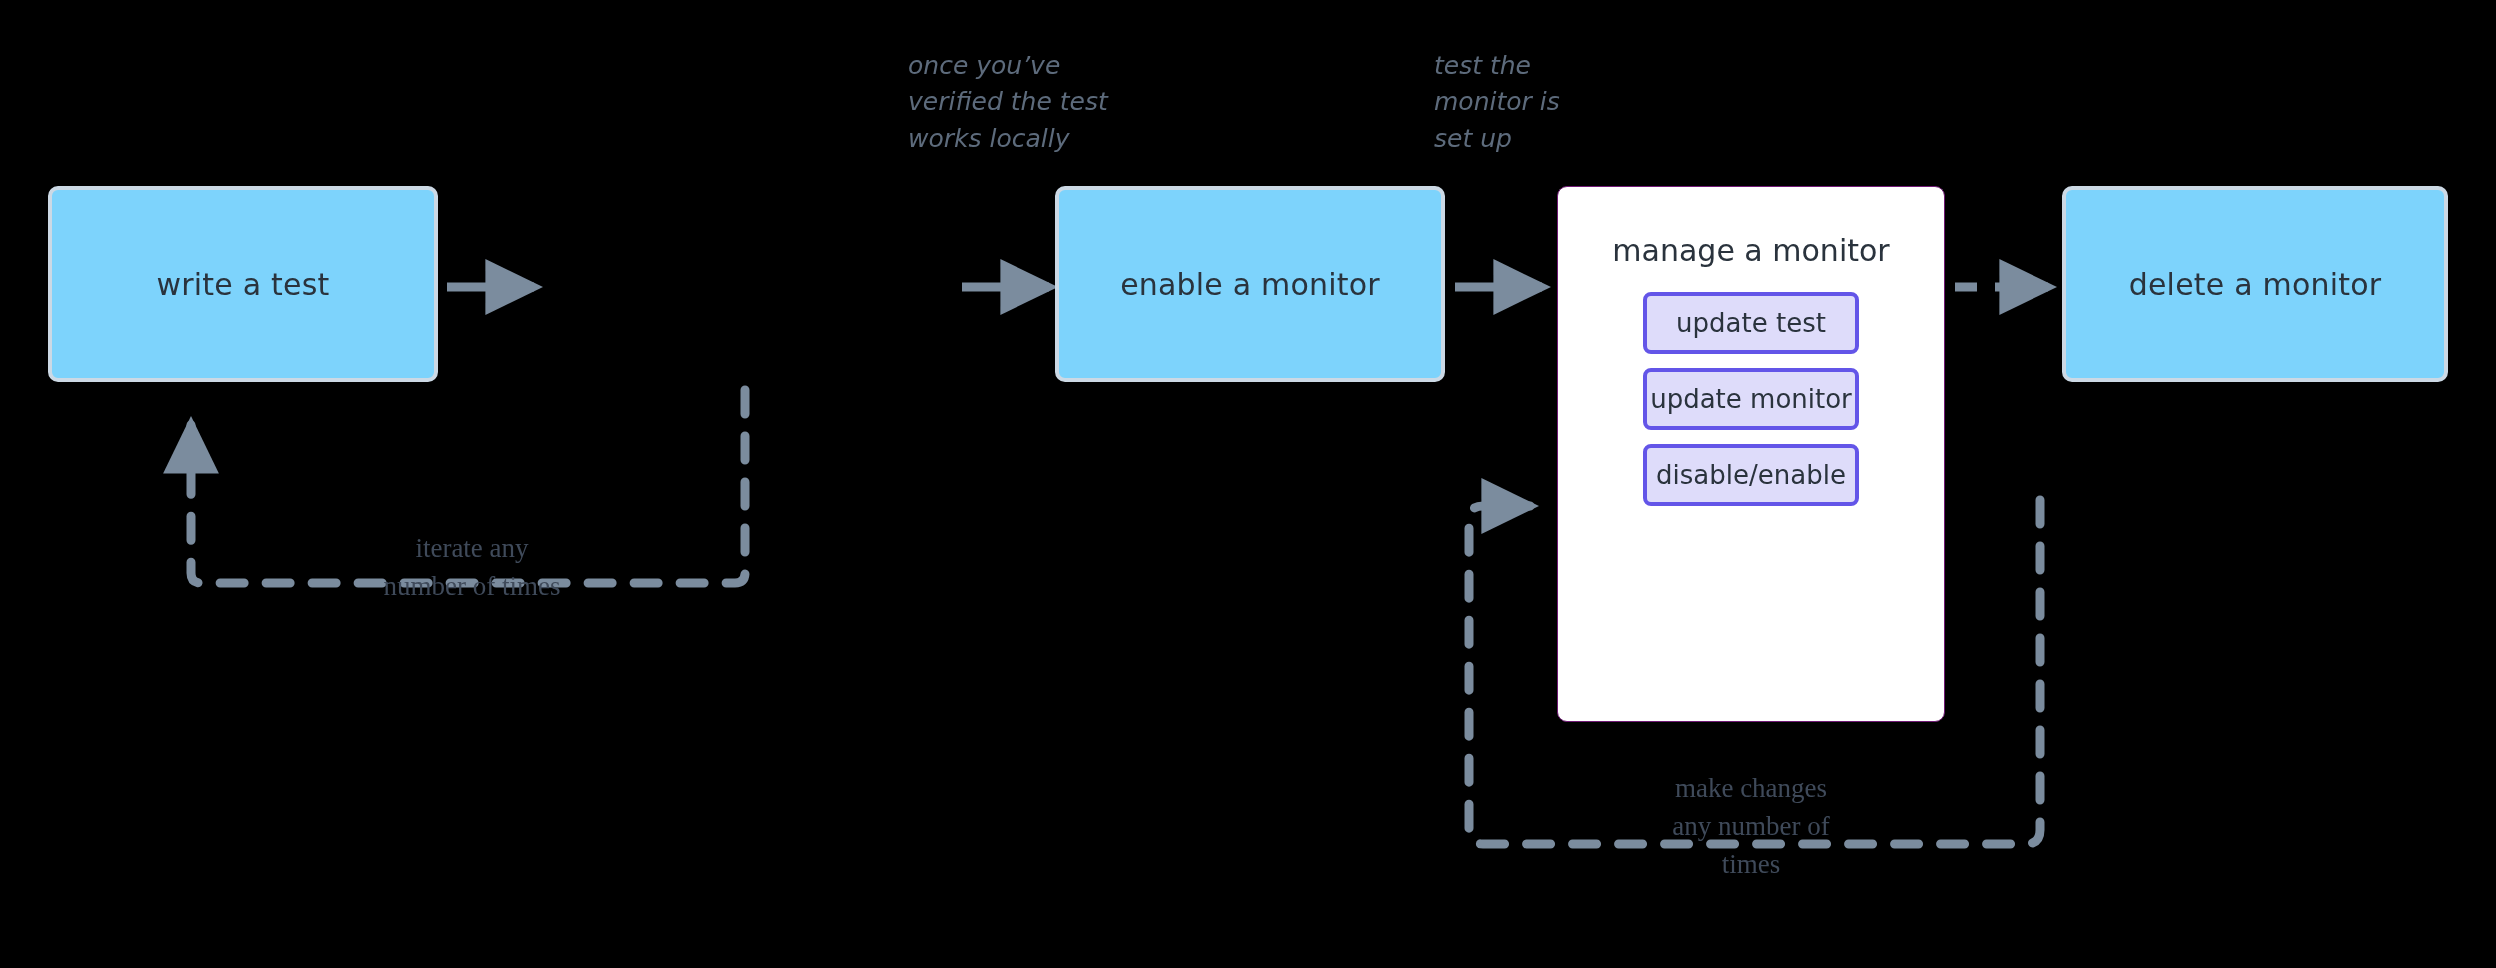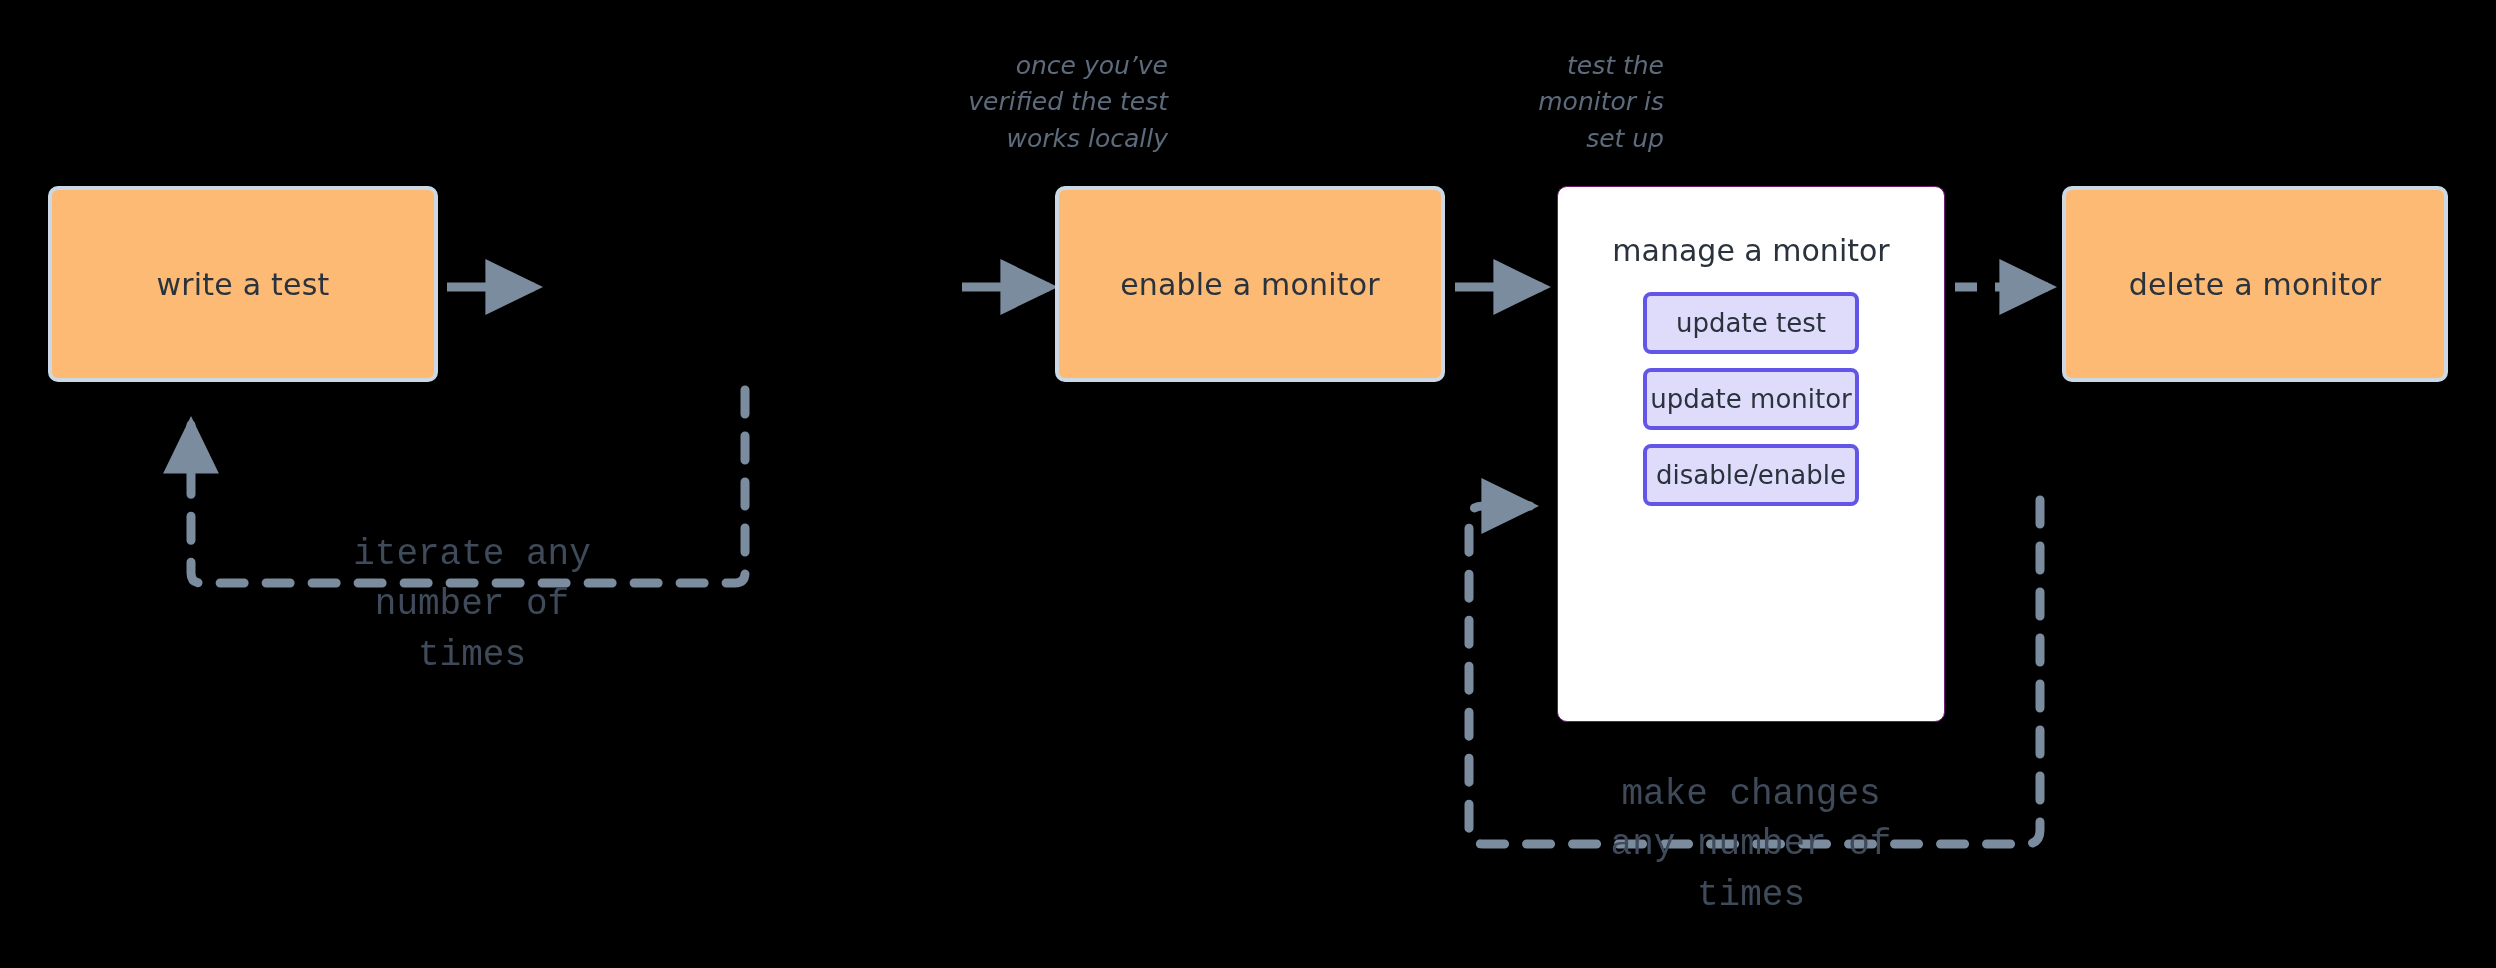--- a/index.html
+++ b/index.html
@@ -20,21 +20,21 @@
     left: 0;
     top: 0;
     width: 2496px;
     height: 968px;
   }
 
   
   .node {
     position: absolute;
     box-sizing: border-box;
-    background: #fdba74;
+    background: #7dd3fc;
     border: 4px solid #ccd9e5;
     border-radius: 10px;
     display: flex;
     align-items: center;
     justify-content: center;
   }
   .node-label {
     font-family: "DejaVu Sans", sans-serif;
     font-size: 30px;
     color: #2a333d;
@@ -82,26 +82,25 @@
 
   
   .annotation {
     position: absolute;
     font-family: "DejaVu Sans", sans-serif;
     font-style: italic;
     font-size: 25px;
     line-height: 1.45;
     color: #5d6b7c;
     white-space: pre-line;
-    text-align: right;
   }
   .loop-label {
     position: absolute;
-    font-family: Liberation Mono, monospace;
-    font-size: 36px;
+    font-family: Liberation Serif, serif;
+    font-size: 27px;
     line-height: 1.4;
     color: #3f4a5a;
     text-align: center;
     white-space: pre-line;
   }
 </style>
 </head>
 <body>
 
 <div id="canvas">

